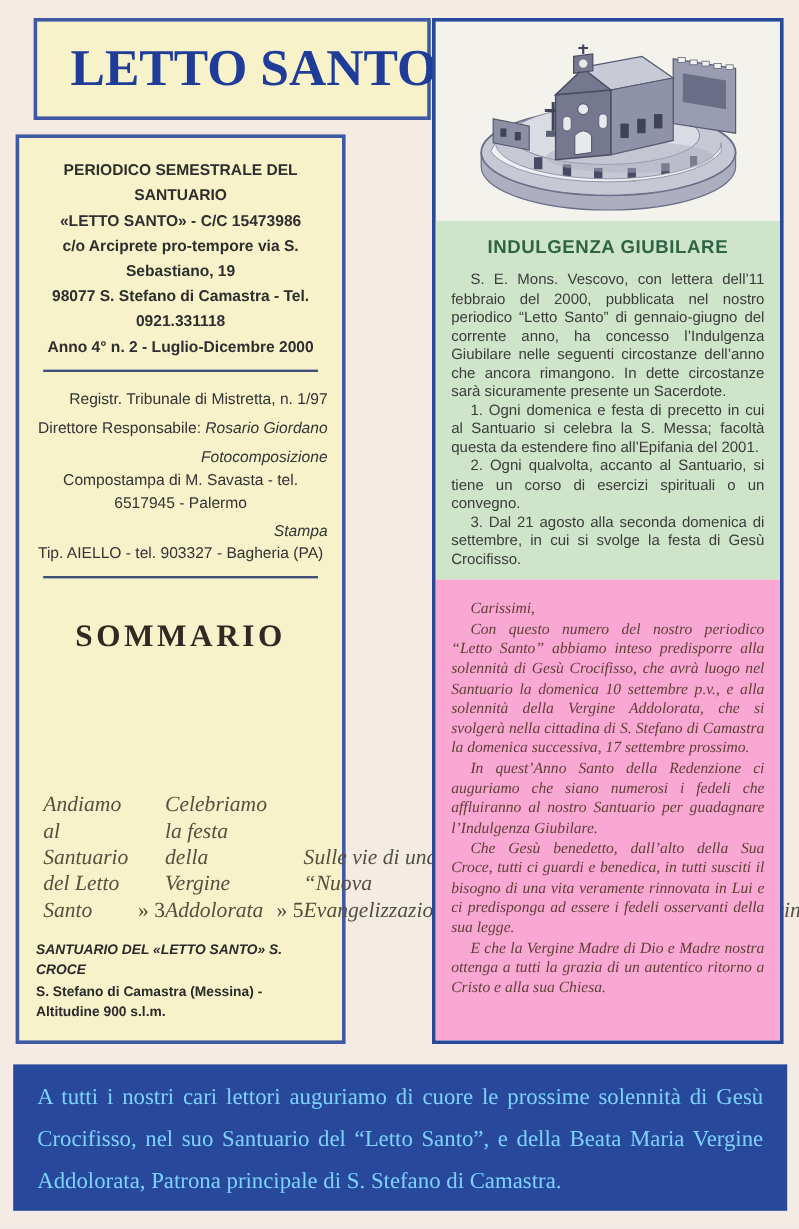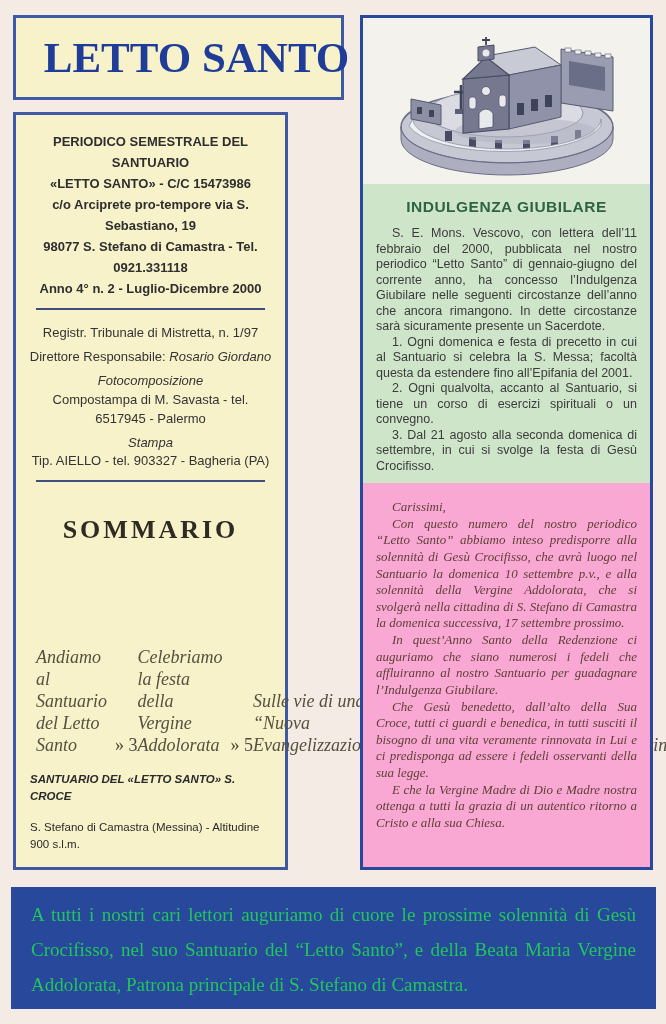--- a/index.html
+++ b/index.html
@@ -4,53 +4,53 @@
 <style>
   * { margin:0; padding:0; box-sizing:border-box; }
   html,body { background:#e8e2dc; }
   .page {
     position:relative; width:666px; height:1024px; margin:0 auto;
     background:#f3ebe4; font-family:"Liberation Sans", sans-serif;
     overflow:hidden;
   }
   
   .masthead-box {
-    position:absolute; left:13px; top:15px; width:331px; height:85px;
+    position:absolute; left:28px; top:15px; width:331px; height:85px;
     background:#f7f2ca; border:3px solid #4059a4;
     display:flex; align-items:center; justify-content:center;padding-left:36px;
   }
   .masthead-title {
     font-family:"Liberation Serif", serif; font-weight:bold;
     font-size:43px; color:#1f3c98; letter-spacing:0; white-space:nowrap;
   }
   .info-box {
     position:absolute; left:13px; top:112px; width:275px; height:758px;
     background:#f7f2ca; border:3px solid #4059a4;
     display:flex; flex-direction:column; padding:16px 12px 14px;
   }
   .pub-block { text-align:center; font-weight:bold; font-size:13px; color:#2e2e2e; line-height:1.62; }
   .rule { border:none; border-top:2px solid #3f4f7d; margin:9px 8px; }
   .colophon { text-align:center; font-size:13px; color:#333; line-height:1.45; }
-  .colophon .row { margin-top:5px; }
+  .colophon .row { margin-top:5px;text-align:right; }
   .colophon .it { font-style:italic; }
   .sommario-title {
     text-align:center; font-family:"Liberation Serif", serif; font-weight:bold;
     font-size:26px; letter-spacing:3px; color:#2f2a22; margin:24px 0 6px;
   }
   .toc { flex:1; display:flex; flex-direction:row; justify-content:space-evenly; padding:0 8px; }
   .toc-entry {
     display:flex; justify-content:space-between; align-items:flex-end;
     font-family:"Liberation Serif", serif; font-style:italic;
     font-size:18px; color:#55503f; line-height:1.22;
   }
   .toc-title { white-space:pre-line; }
   .toc-page { font-style:normal; color:#4d483a; white-space:nowrap; padding-left:8px; }
   .box-footer { margin-top:14px; padding:0 2px; font-size:11.5px; color:#2a2a2a; line-height:1.5; }
   .box-footer .l1 { font-weight:bold; font-style:italic; }
-  .box-footer .l2 { font-weight:normal;margin-top:13px; }
+  .box-footer .l2 { font-weight:bold; }
   
   .right-box {
     position:absolute; left:360px; top:15px; width:293px; height:855px;
     background:#f3f2ec; border:3px solid #27489b;
     display:flex; flex-direction:column; overflow:hidden;
   }
   .figure { height:166px; display:flex; align-items:center; justify-content:center; }
   .green-panel { background:#cfe5ca; padding:12px 13px 9px; }
   .green-panel h2 {
     text-align:center; font-size:15.5px; font-weight:bold;
@@ -62,21 +62,21 @@
   }
   .pink-panel {
     background:#f9a8d4; flex:1; padding:16px 13px 10px;
     font-family:"Liberation Serif", serif; font-style:italic;
     font-size:13px; color:#5f3e35; line-height:1.28; overflow:hidden;
   }
   .pink-panel p { text-align:justify; text-indent:16px; }
   
   .banner {
     position:absolute; left:11px; top:887px; width:645px; height:122px;
-    background:#27489b; color:#22c55e;
+    background:#27489b; color:#7dd3fc;
     font-family:"Liberation Serif", serif; font-size:19px; line-height:1.85;
     padding:10px 20px; text-align:justify;
   }
 </style>
 </head>
 <body>
 
 <div class="page">
 
   <div class="masthead-box">

